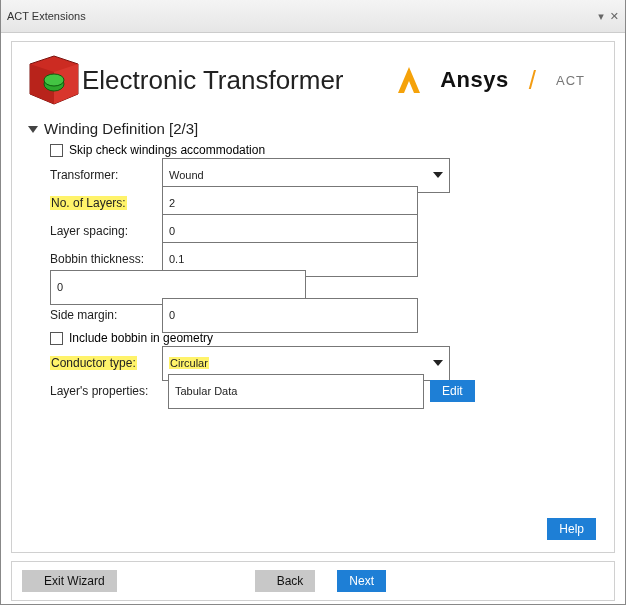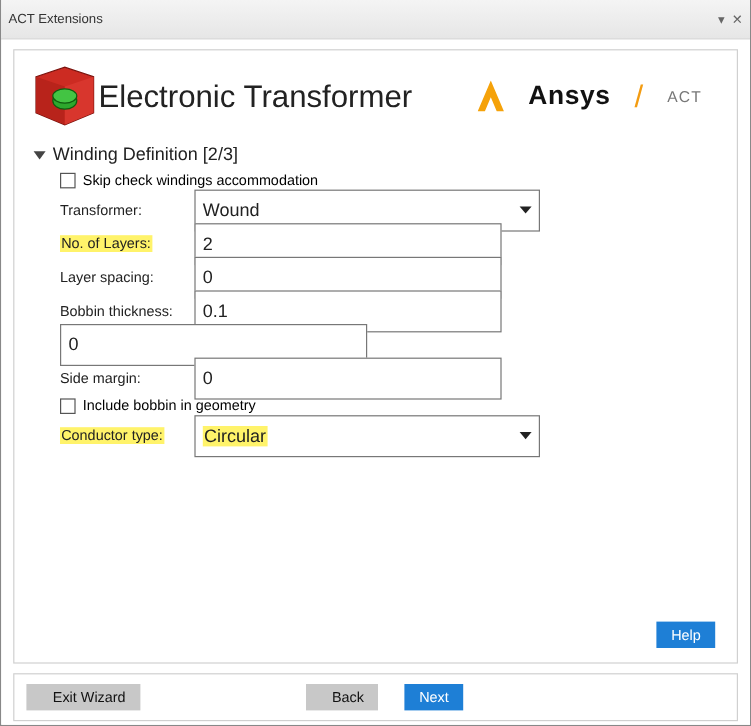--- a/index.html
+++ b/index.html
@@ -94,21 +94,21 @@
     width: 112px;
     font-size: 12px;
     color: #222;
   }
   .hl { background: #fff36a; padding: 0 1px; }
   .hlfield { background: #fff36a; }
   input[type=text], .select {
     height: 35px;
     border: 1px solid #777;
     background: #fff;
-    font-size: 15px;
+    font-size: 11px;
     padding: 2px 6px;
     color: #222;
     outline: none;
   }
   .field-wide { width: 256px; }
   .select {
     width: 288px;
     display:flex; align-items:center; justify-content:space-between;
     padding-right:6px;
     cursor: default;
@@ -243,20 +243,25 @@
       </div>
 
       <div class="formrow">
         <span class="lbl"><span class="hl">Conductor type:</span></span>
         <div class="select">
           <span class="hl">Circular</span>
           <span class="tri"></span>
         </div>
       </div>
 
+      <div class="formrow inline-gap">
+        <span class="lbl">Layer's properties:</span>
+        <input type="text" class="field-wide readonly" readonly="" value="Tabular Data" style="">
+        <button class="btn btn-blue">Edit</button>
+      </div>
     </div>
 
     <div class="help-wrap">
       <button class="btn btn-blue">Help</button>
     </div>
   </div>
 
   <div class="footer">
     <button class="btn btn-gray">Exit Wizard</button>
     <div class="footer-center">

